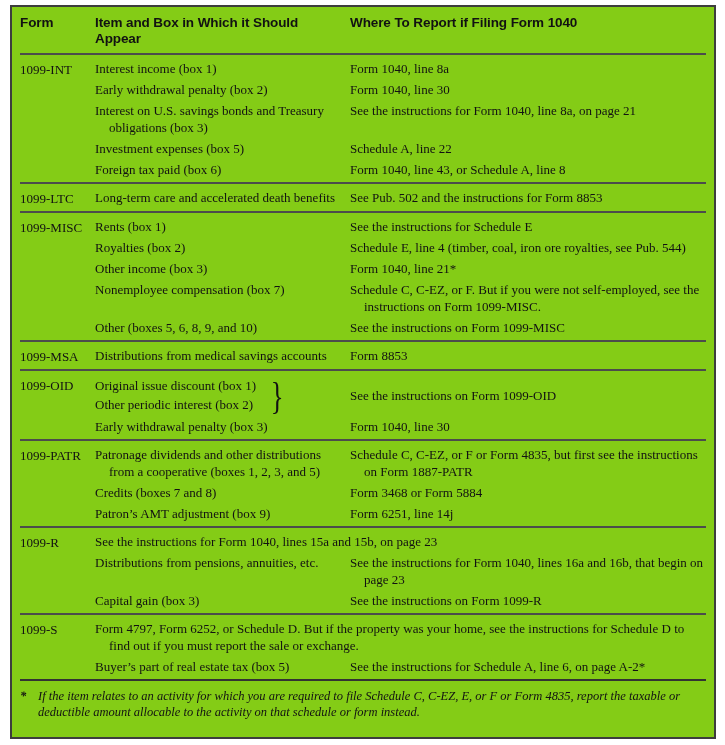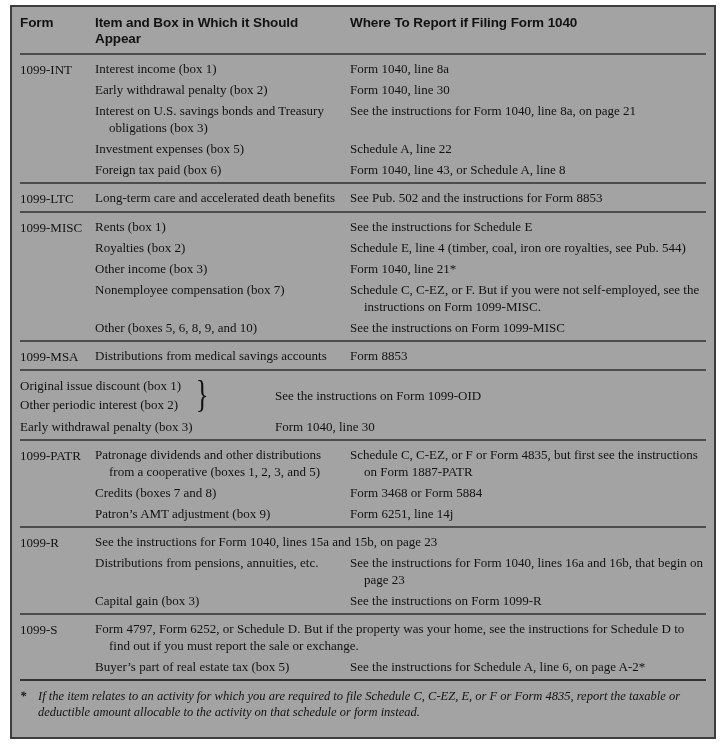--- a/index.html
+++ b/index.html
@@ -9,21 +9,21 @@
     font-family: "Liberation Serif", serif;
     color: #121212;
     overflow: hidden;
   }
   .table-frame {
     position: absolute;
     left: 10px; top: 5px;
     width: 706px; height: 734px;
     box-sizing: border-box;
     border: 2px solid #3d3d3d;
-    background: #a3a3a3;
+    background: #84cc16;
     padding: 0 8px;
     overflow: hidden;
   }
   
   .hdr-row {
     display: flex;
     padding: 8px 0 6px 0;
     font-family: "Liberation Sans", sans-serif;
     font-weight: bold;
     font-size: 13.5px;
@@ -52,21 +52,21 @@
     padding-right: 10px;
     font-size: 13px; line-height: 17px;
     padding-left: 14px; text-indent: -14px;
   }
   .where-cell {
     flex: 1;
     font-size: 13px; line-height: 17px;
     padding-left: 14px; text-indent: -14px;
   }
   
-  .item-cell.group { display: flex; align-items: flex-start; padding-left: 0; text-indent: 0; }
+  .item-cell.group { display: flex; align-items: flex-end; padding-left: 0; text-indent: 0; }
   .group-lines { flex: none; }
   .group-lines .group-line { line-height: 19px; }
   .brace {
     flex: none;
     margin-left: 12px;
     font-size: 38px;
     font-weight: 400;
     transform: scaleX(0.7);
     line-height: 36px;
   }
@@ -165,20 +165,21 @@
         <div class="form-col">1099-MSA</div>
         <div class="rows-col">
           <div class="row">
             <div class="item-cell">Distributions from medical savings accounts</div>
             <div class="where-cell">Form 8853</div>
           </div>
         </div>
       </div>
       <div class="sep"></div>
       <div class="section">
+        <div class="form-col">1099-OID</div>
         <div class="rows-col">
           <div class="row">
             <div class="item-cell group">
               <div class="group-lines">
                 <div class="group-line">Original issue discount (box 1)</div>
                 <div class="group-line">Other periodic interest (box 2)</div>
               </div>
               <span class="brace">}</span>
             </div>
             <div class="where-cell center">See the instructions on Form 1099-OID</div>

